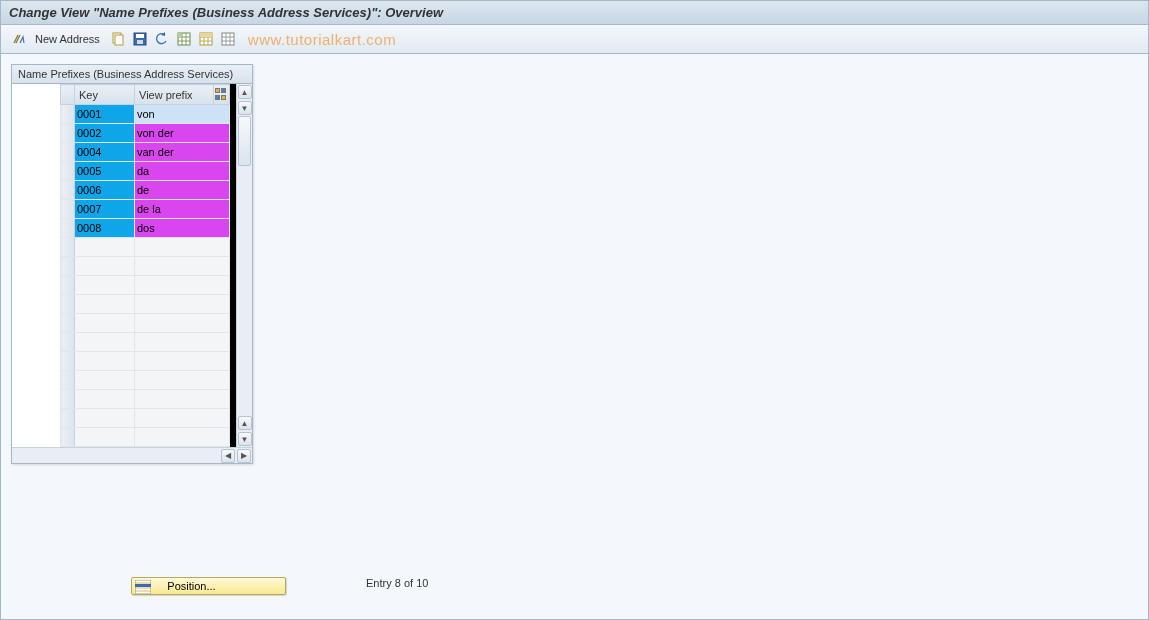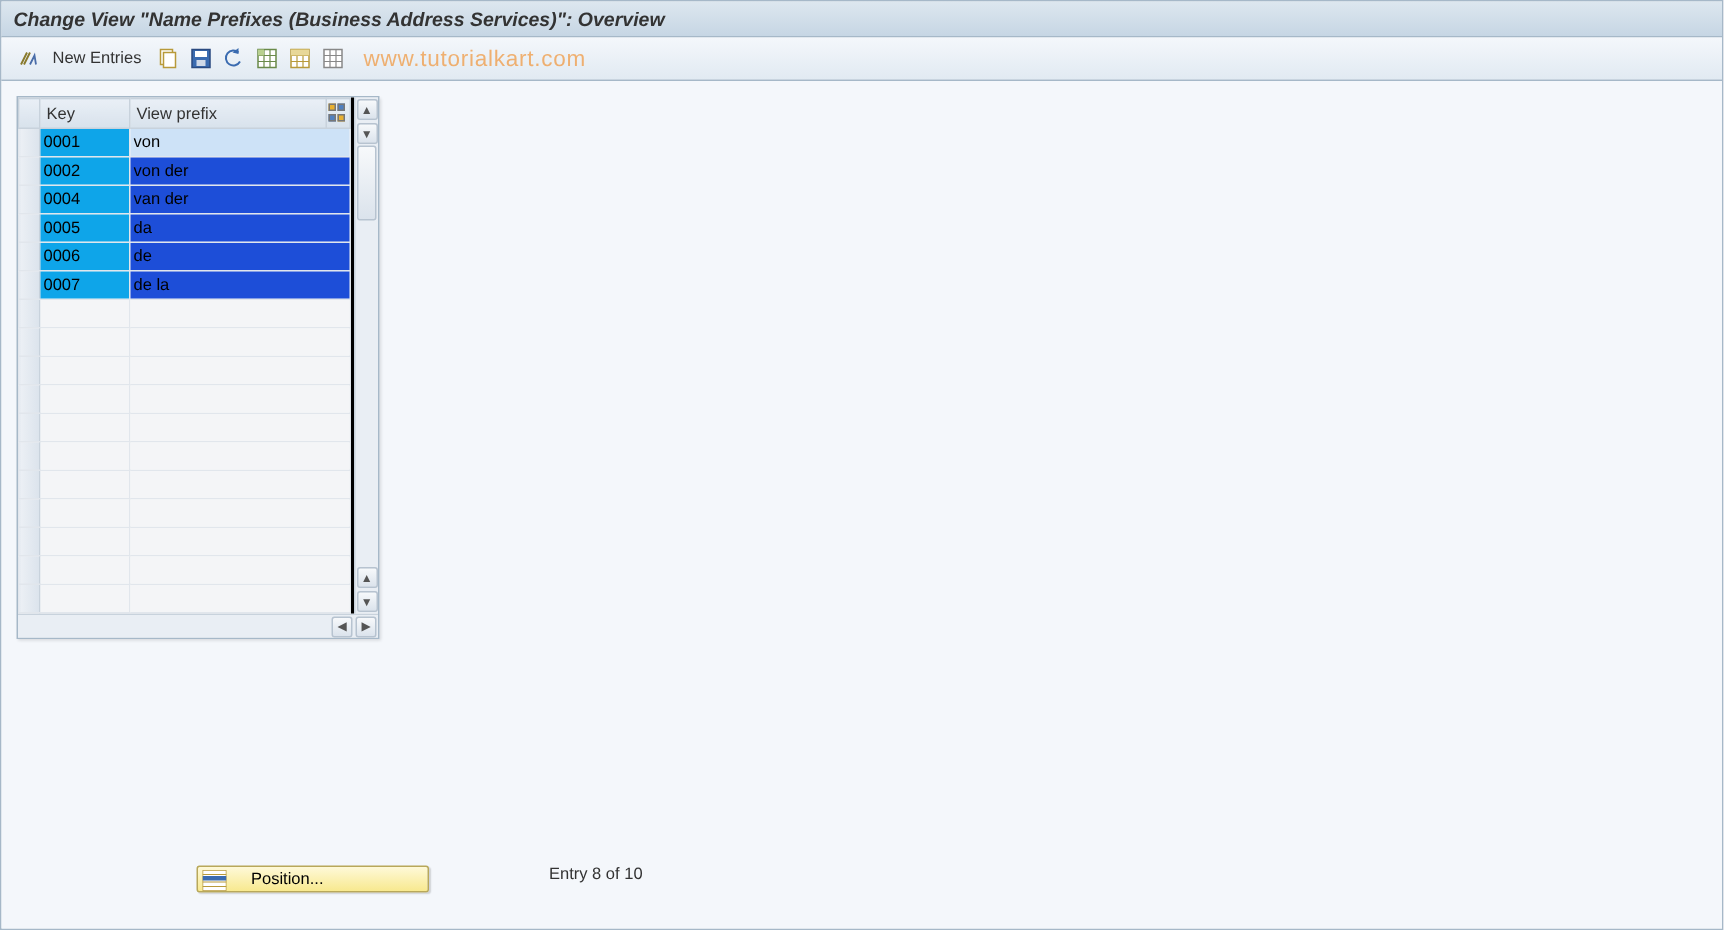--- a/index.html
+++ b/index.html
@@ -72,21 +72,21 @@
     width: 242px;
   }
   .panel-header {
     background: linear-gradient(#e9eff6, #d8e2ec);
     border-bottom: 1px solid #a6b8c8;
     padding: 3px 6px;
     font-size: 11px;
     color: #333;
   }
   .grid-wrap { display: flex; }
-  .grid { width: 226px; border-right: 2px solid #000000;}
+  .grid { width: 226px; border-right: 6px solid #000000; margin-left: 48px;}
   .grid table { border-collapse: collapse; width: 100%; table-layout: fixed; }
   .grid th {
     background: linear-gradient(#e9eff6, #d8e2ec);
     border: 1px solid #c8d2dc;
     padding: 3px 4px;
     text-align: left;
     font-weight: normal;
     font-size: 11px;
     color: #333;
     height: 20px;
@@ -108,21 +108,21 @@
     height: 19px;
     font-size: 11px;
   }
   .grid td input {
     border: none;
     width: 100%;
     height: 100%;
     padding: 1px 2px;
     font-size: 11px;
     font-family: inherit;
-    background: #1d4ed8;
+    background: #d946ef;
   }
   .grid td.rowhead {
     width: 14px;
     background: linear-gradient(90deg,#ecf0f5,#dbe3ec);
     border-right:1px solid #c8d2dc;
   }
   .grid td.key-cell input { background: #0ea5e9; }
   .grid tr:first-child td.name-cell input.sel { background: #cde2f7; }
   .grid td.empty { background: #f4f5f7; }
   .grid td.empty input{ background:#f4f5f7; }
@@ -188,21 +188,21 @@
 <div class="window">
   <div class="titlebar">Change View "Name Prefixes (Business Address Services)": Overview</div>
 
   <div class="toolbar">
     <span class="icon-btn">
       <svg class="sv" viewBox="0 0 16 16">
           <path d="M3 12 L7 4 M5 12 L9 4" stroke="#8a7b2e" stroke-width="1.3" fill="none"></path>
           <path d="M9 12 L12 6 L13 12" stroke="#4a6da8" stroke-width="1.2" fill="none"></path>
         </svg>
     </span>
-    <span class="toolbar-label">New Entries</span>
+    <span class="toolbar-label">New Address</span>
     <span class="icon-btn">
       <svg class="sv" viewBox="0 0 16 16">
           <rect x="3" y="2" width="8" height="10" fill="#fff" stroke="#b89a3a"></rect>
           <rect x="5" y="4" width="8" height="10" fill="#fff" stroke="#b89a3a"></rect>
         </svg>
     </span>
     <span class="icon-btn">
       <svg class="sv" viewBox="0 0 16 16">
           <rect x="2" y="2" width="12" height="12" fill="#3a6bb0" stroke="#2a4a80"></rect>
           <rect x="4" y="3" width="8" height="4" fill="#fff"></rect>
@@ -233,20 +233,21 @@
       <svg class="sv" viewBox="0 0 16 16">
           <rect x="2" y="2" width="12" height="12" fill="#fff" stroke="#888"></rect>
           <path d="M2 6h12M2 10h12M6 2v12M10 2v12" stroke="#888" stroke-width="0.8"></path>
         </svg>
     </span>
     <span class="watermark">www.tutorialkart.com</span>
   </div>
 
   <div class="content">
     <div class="panel">
+      <div class="panel-header">Name Prefixes (Business Address Services)</div>
       <div class="grid-wrap">
         <div class="grid">
           <table>
             <thead>
               <tr>
                 <th style="width:14px"></th>
                 <th style="width:60px">Key</th>
                 <th>View prefix</th>
                 <th class="config">
                   <div class="config-icon">
@@ -284,20 +285,25 @@
                   <td class="key-cell"><input value="0006" style=""></td>
                   <td class="name-cell" colspan="2"><input value="de" style=""></td>
                 </tr>
                 <tr>
                   <td class="rowhead"></td>
                   <td class="key-cell"><input value="0007" style=""></td>
                   <td class="name-cell" colspan="2"><input value="de la" style=""></td>
                 </tr>
                 <tr>
                   <td class="rowhead"></td>
+                  <td class="key-cell"><input value="0008" style=""></td>
+                  <td class="name-cell" colspan="2"><input value="dos" style=""></td>
+                </tr>
+                <tr>
+                  <td class="rowhead"></td>
                   <td class="empty"><input style=""></td>
                   <td class="empty" colspan="2"><input style=""></td>
                 </tr>
                 <tr>
                   <td class="rowhead"></td>
                   <td class="empty"><input style=""></td>
                   <td class="empty" colspan="2"><input style=""></td>
                 </tr>
                 <tr>
                   <td class="rowhead"></td>

